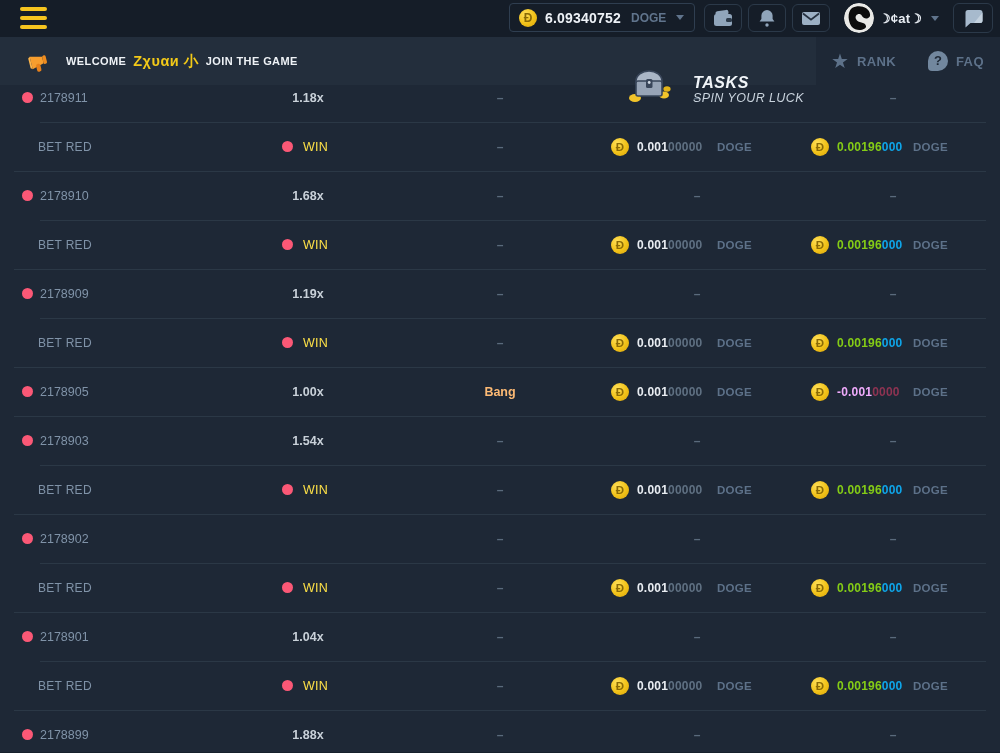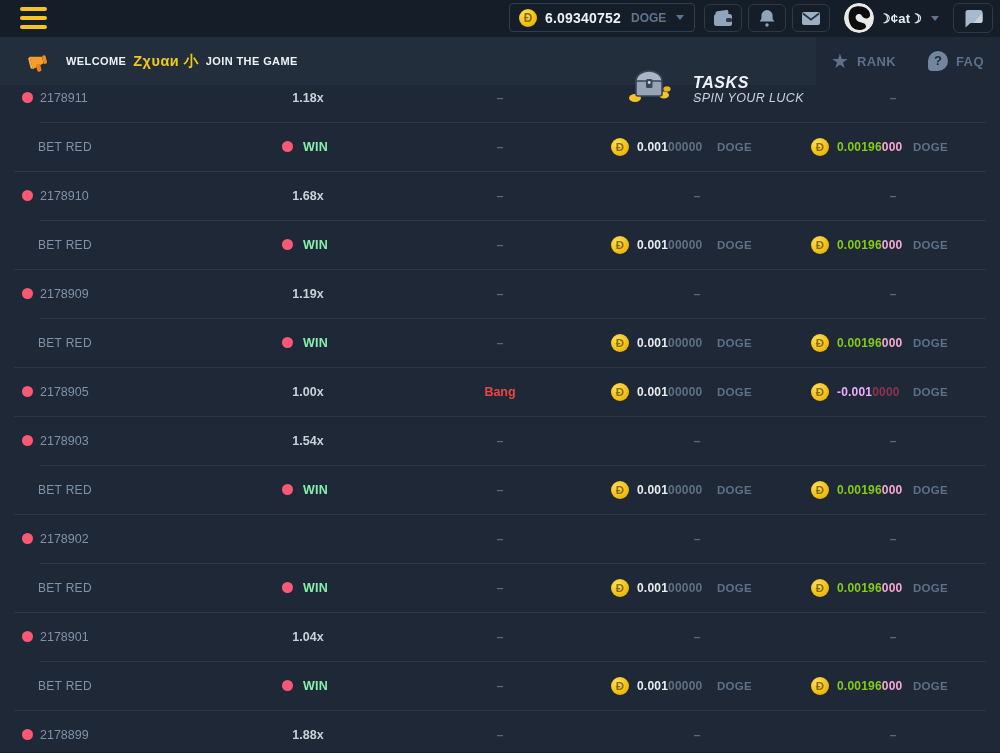--- a/index.html
+++ b/index.html
@@ -49,31 +49,31 @@
   .row { position:relative; height:49px; }
   .sep { position:absolute; top:0; left:14px; right:14px; height:1px; background:#2b3846; }
   .sep.inner { left:40px; }
   .cell { position:absolute; top:0; height:49px; display:flex; align-items:center; }
   .c-left { left:22px; width:200px; gap:7px; }
   .dot { width:11px; height:11px; border-radius:50%; background:#fb5876; flex:0 0 auto; }
   .gid { color:#8093a8; font-size:12.5px; }
   .betlabel { color:#8093a8; font-size:12px; letter-spacing:.3px; margin-left:16px; }
   .c-mult { left:230px; width:150px; justify-content:center; gap:10px; }
   .mult { color:#c9d1d9; font-size:12.5px; font-weight:bold;margin-left:6px; }
-  .wintext { color:#86efac; font-size:12.5px; font-weight:bold; letter-spacing:.3px; }
+  .wintext { color:#fde047; font-size:12.5px; font-weight:normal; letter-spacing:.3px; }
   .c-bust { left:420px; width:160px; justify-content:center; }
-  .bang { color:#ef4444; font-size:12.5px; font-weight:bold; }
+  .bang { color:#fdba74; font-size:12.5px; font-weight:bold; }
   .dash { color:#5a6a7c; font-size:12px; font-weight:bold; }
   .c-betcoin { left:611px; } .c-betamt { left:637px; } .c-betcur { left:717px; }
   .c-procoin { left:811px; } .c-proamt { left:837px; } .c-procur { left:913px; }
   .c-betdash { left:655px; width:84px; justify-content:center; }
   .c-prodash { left:851px; width:84px; justify-content:center; }
   .amt { font-size:12px; font-weight:bold; letter-spacing:.2px; }
   .amt .main { color:#e9edf2; } .amt .dimp { color:#5f7082; }
-  .amt.win .main { color:#84cc16; } .amt.win .dimp { color:#f9a8d4;margin-top:48px; }
+  .amt.win .main { color:#84cc16; } .amt.win .dimp { color:#0ea5e9;margin-top:48px; }
   .amt.loss .main { color:#f0abfc;margin-top:42px; } .amt.loss .dimp { color:#8e3352; }
   .cur { color:#5d7189; font-size:11.5px; font-weight:bold; letter-spacing:.3px; }
   .bottom-strip { position:absolute; left:0; bottom:0; width:1000px; height:7px; background:rgba(10,16,24,.35); }
 </style>
 </head>
 <body>
 
 <div id="app">
 
   <div class="header">

